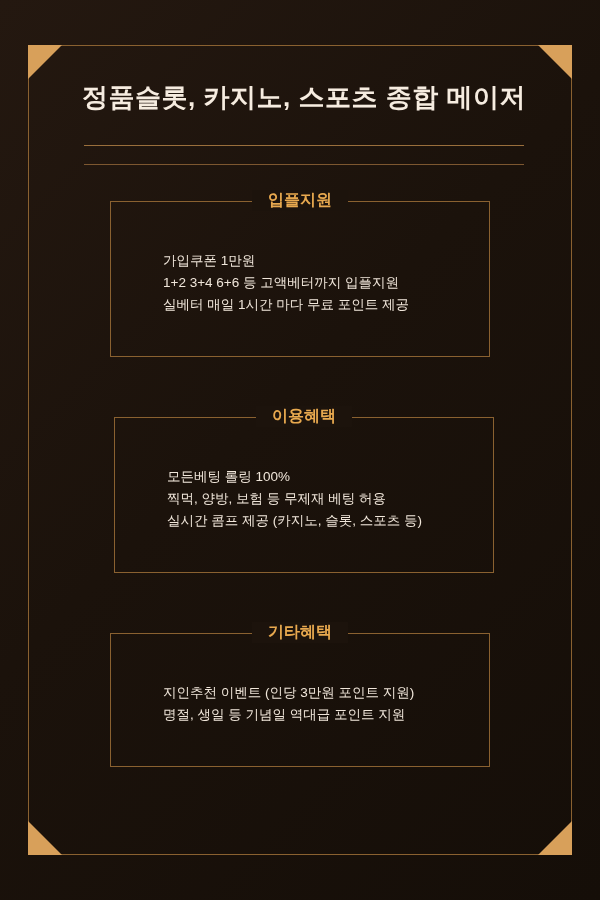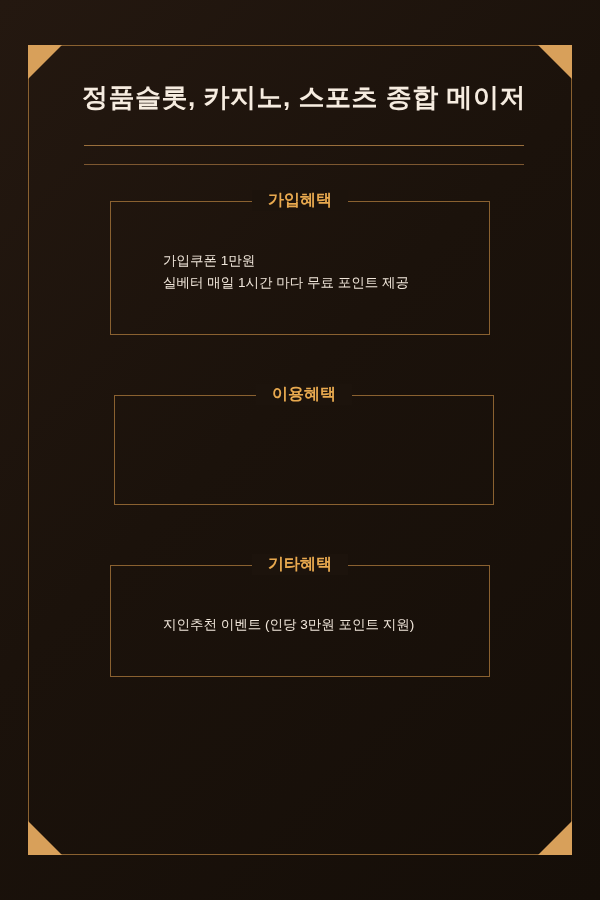--- a/index.html
+++ b/index.html
@@ -153,37 +153,44 @@
 
     <div class="headline">정품슬롯, 카지노, 스포츠 종합 메이저</div>
 
     <div class="divider-group">
       <div class="divider-line"></div>
       <div class="divider-line second"></div>
     </div>
 
     <div class="section s1">
       <div class="sec-box">
-        <div class="sec-title">가입혜택</div>
+        <div class="sec-title">입플지원</div>
         <ul class="sec-lines">
           <li>가입쿠폰 1만원</li>
+          <li>1+2 3+4 6+6 등 고액베터까지 입플지원</li>
           <li>실베터 매일 1시간 마다 무료 포인트 제공</li>
         </ul>
       </div>
     </div>
 
     <div class="section s2">
       <div class="sec-box">
         <div class="sec-title">이용혜택</div>
+        <ul class="sec-lines">
+          <li>모든베팅 롤링 100%</li>
+          <li>찍먹, 양방, 보험 등 무제재 베팅 허용</li>
+          <li>실시간 콤프 제공 (카지노, 슬롯, 스포츠 등)</li>
+        </ul>
       </div>
     </div>
 
     <div class="section s3">
       <div class="sec-box">
         <div class="sec-title">기타혜택</div>
         <ul class="sec-lines">
           <li>지인추천 이벤트 (인당 3만원 포인트 지원)</li>
+          <li>명절, 생일 등 기념일 역대급 포인트 지원</li>
         </ul>
       </div>
     </div>
 
   </div>
 </div>
 
 </body></html>

